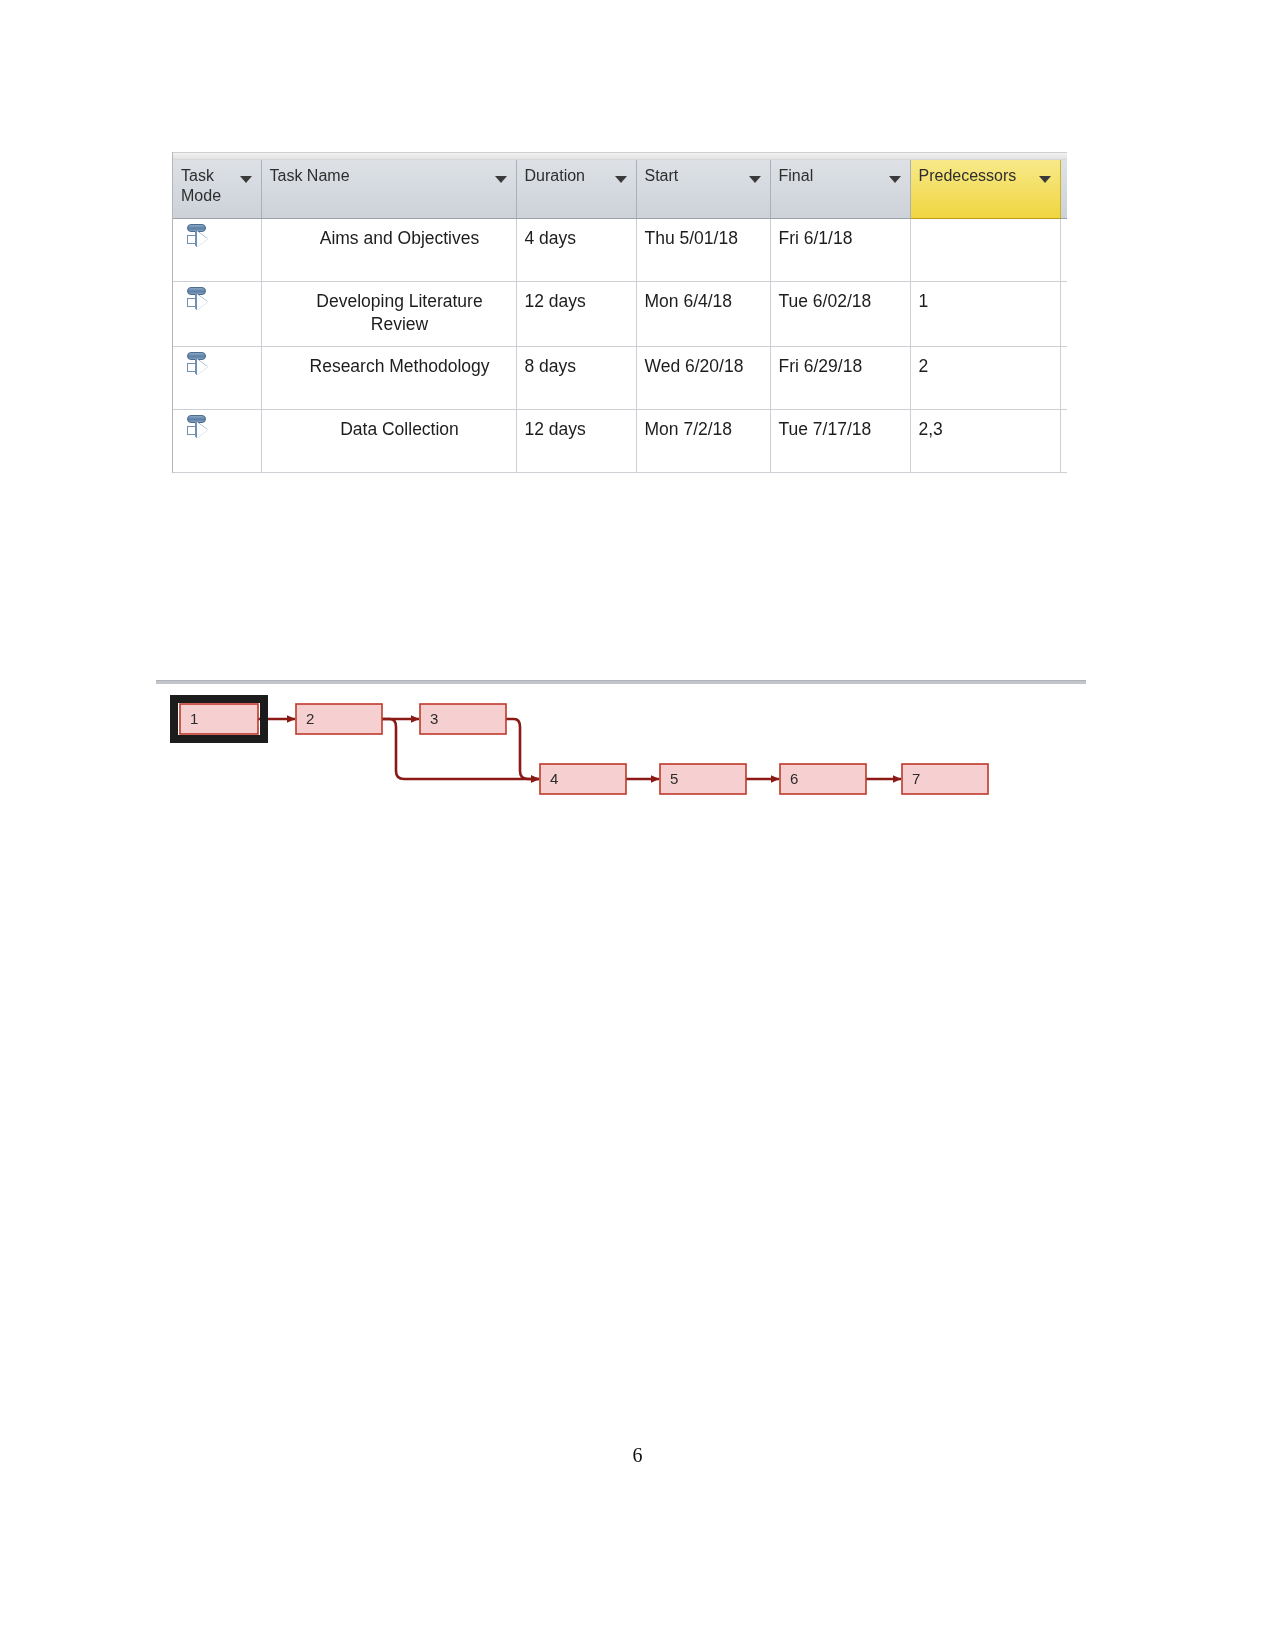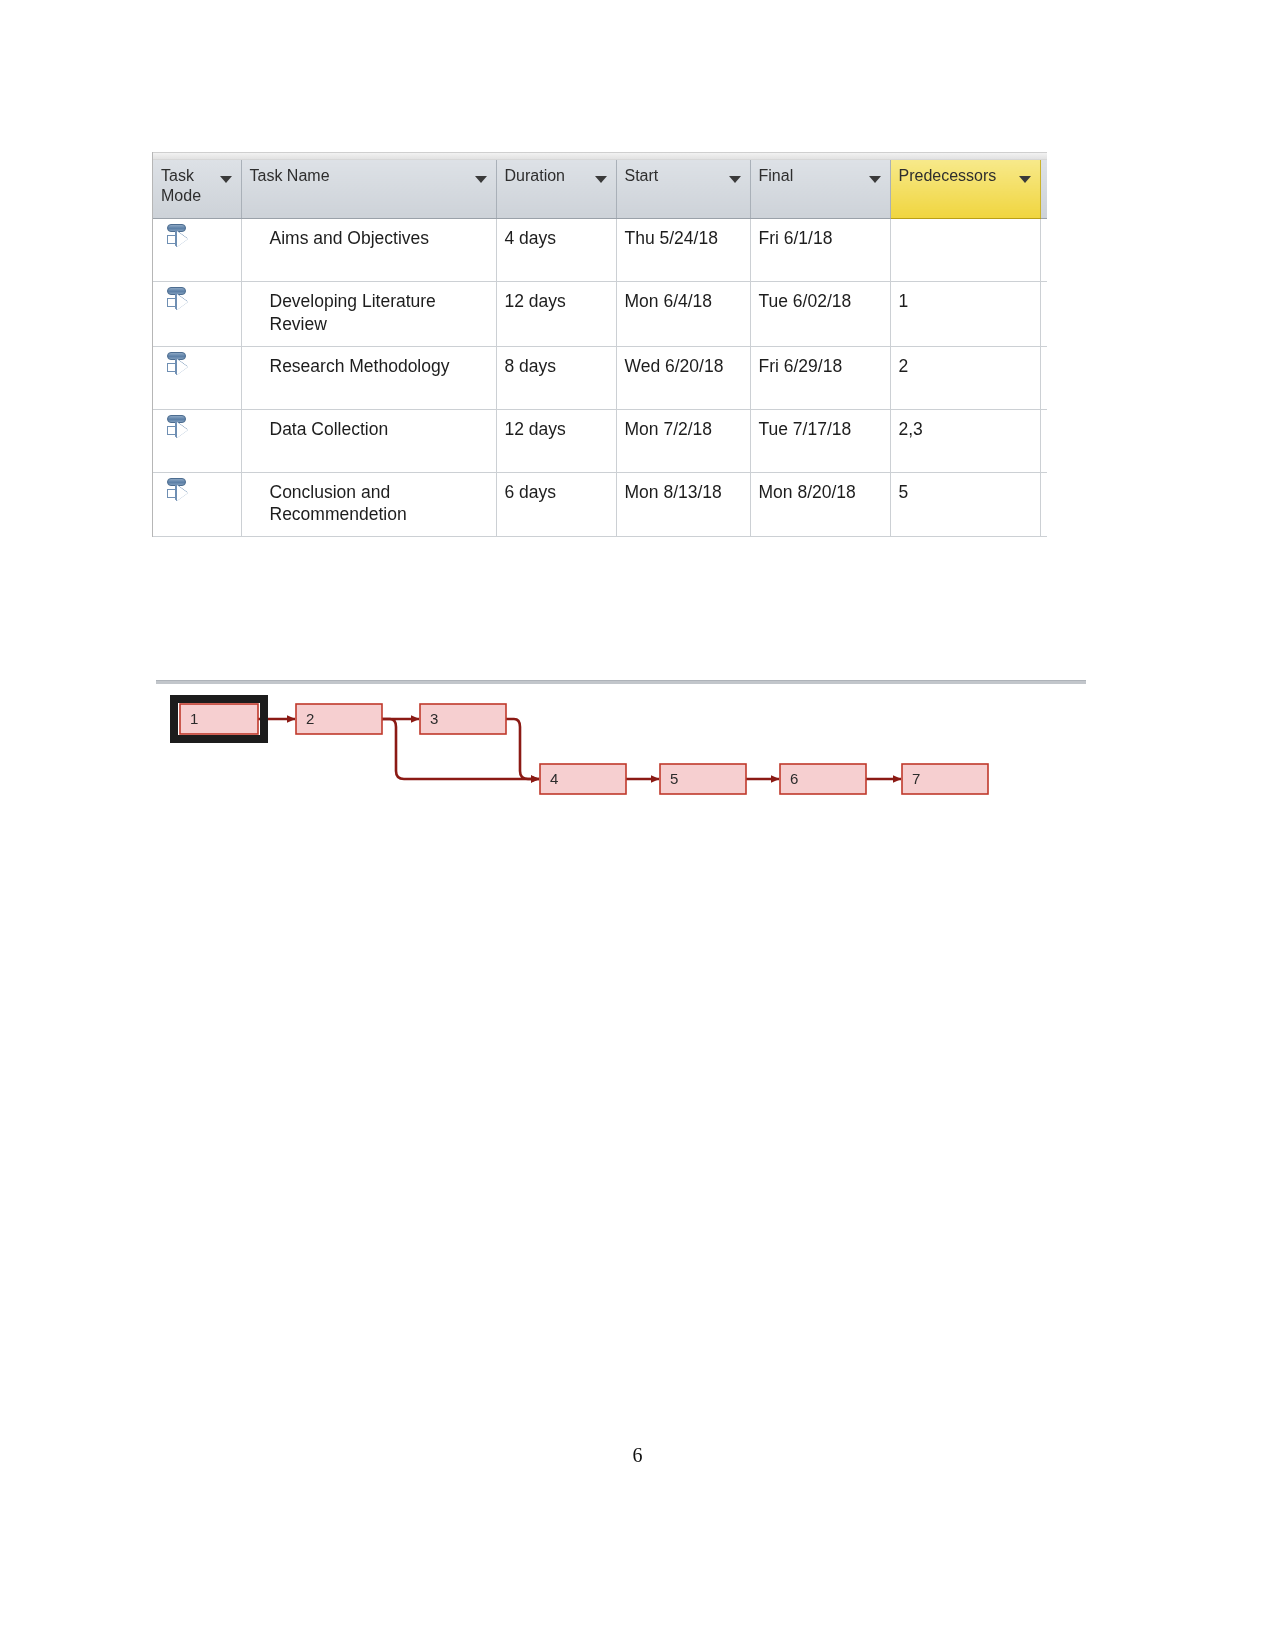--- a/index.html
+++ b/index.html
@@ -11,21 +11,21 @@
     width: 1275px;
     height: 1650px;
     position: relative;
     font-family: "Liberation Sans", sans-serif;
     color: #1a1a1a;
     overflow: hidden;
   }
 
   .tbl-outer {
     position: absolute;
-    left: 152px;
+    left: 172px;
     top: 152px;
     width: 894px;
     border-left: 1px solid #b6b6b6;
     background: #fff;
   }
 
   
   .tbl-topstrip {
     height: 6px;
     background: linear-gradient(to bottom, #f2f2f2, #e2e2e2);
@@ -95,20 +95,21 @@
     color: #1d1d1d;
     background: #ffffff;
     height: 44px;
   }
   table.grid td.mode-cell {
     padding: 5px 0 0 13px;
     border-right: 1px solid #ccd0d4;
   }
   table.grid td.name-cell {
     padding-left: 28px;
+    text-align: center;
   }
   table.grid td.extra-cell {
     border-right: none;
     padding: 0;
   }
   table.grid tr.selected td.start-cell,
   table.grid tr.selected td.finish-cell {
     background: #dde5ef;
   }
 
@@ -232,21 +233,21 @@
         <tr>
           <td class="mode-cell">
             <span class="mode-icon">
               <span class="bar"></span>
               <span class="arrow-body"></span>
               <span class="arrow-head"></span>
             </span>
           </td>
           <td class="name-cell">Aims and Objectives</td>
           <td>4 days</td>
-          <td class="start-cell">Thu 5/24/18</td>
+          <td class="start-cell">Thu 5/01/18</td>
           <td class="finish-cell">Fri 6/1/18</td>
           <td></td>
           <td class="extra-cell"></td>
         </tr>
         <tr>
           <td class="mode-cell">
             <span class="mode-icon">
               <span class="bar"></span>
               <span class="arrow-body"></span>
               <span class="arrow-head"></span>
@@ -282,35 +283,20 @@
               <span class="arrow-head"></span>
             </span>
           </td>
           <td class="name-cell">Data Collection</td>
           <td>12 days</td>
           <td class="start-cell">Mon 7/2/18</td>
           <td class="finish-cell">Tue 7/17/18</td>
           <td>2,3</td>
           <td class="extra-cell"></td>
         </tr>
-        <tr>
-          <td class="mode-cell">
-            <span class="mode-icon">
-              <span class="bar"></span>
-              <span class="arrow-body"></span>
-              <span class="arrow-head"></span>
-            </span>
-          </td>
-          <td class="name-cell">Conclusion and Recommendetion</td>
-          <td>6 days</td>
-          <td class="start-cell">Mon 8/13/18</td>
-          <td class="finish-cell">Mon 8/20/18</td>
-          <td>5</td>
-          <td class="extra-cell"></td>
-        </tr>
       </tbody>
   </table>
 </div>
 
 <div class="network">
   <div class="rule"></div>
   <svg width="930" height="130">
     <defs>
       <marker id="arrowhead" markerWidth="9" markerHeight="8" refX="8.5" refY="4" orient="auto" markerUnits="userSpaceOnUse">
         <polygon points="0,0 9,4 0,8" fill="#8b1a14"></polygon>

